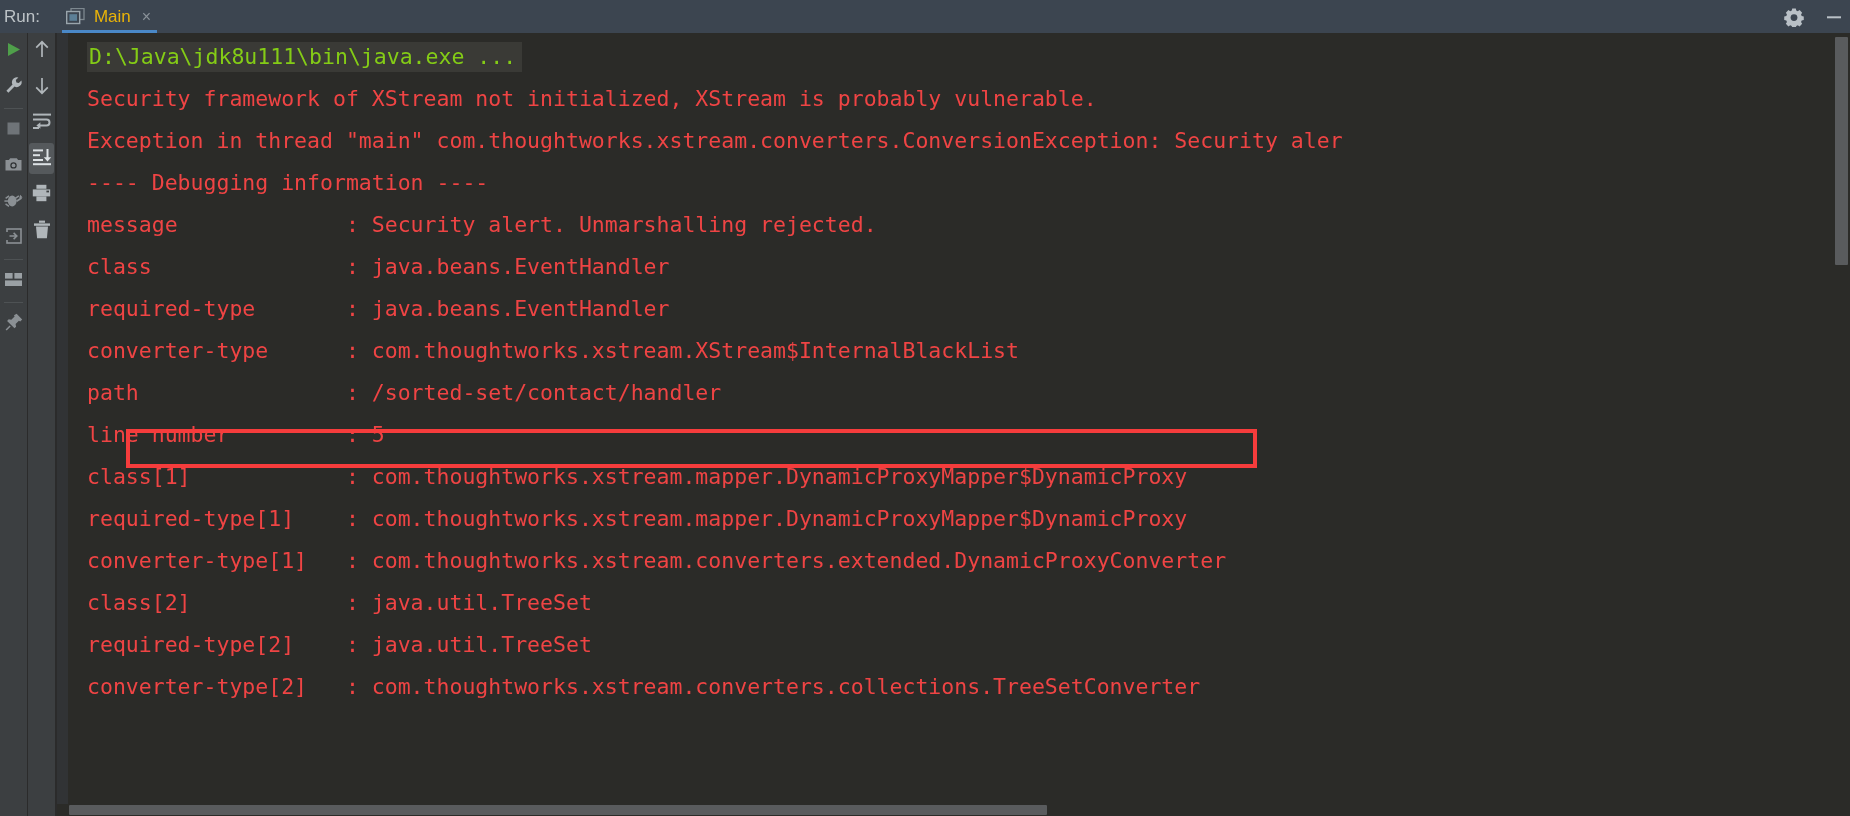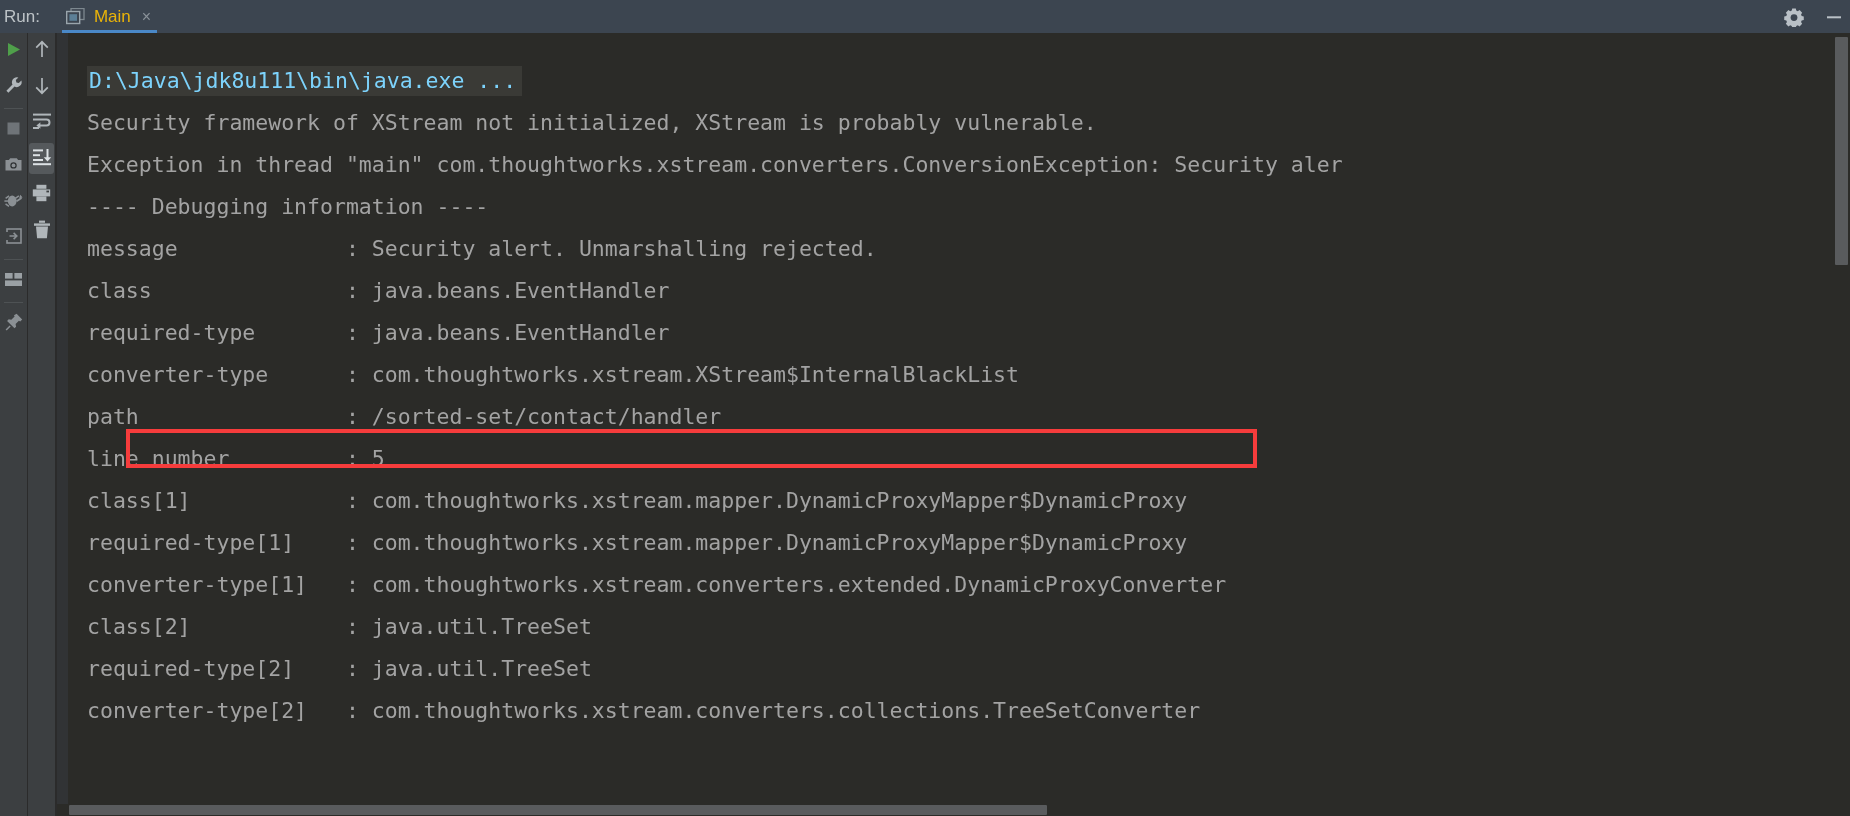--- a/index.html
+++ b/index.html
@@ -129,26 +129,25 @@
     width: 1782px;
     padding-top: 3px;
     font-family: "DejaVu Sans Mono", "Liberation Mono", monospace;
     font-size: 21.5px;
     line-height: 42px;
     white-space: pre;
   }
   .line {
     height: 42px;
     padding-left: 19px;
-    color: #a3a3a3;
+    color: #ef4444;
     position: relative;
   }
   .line.cmd {
-    color: #7dd3fc;
-    margin-top: 24px;
+    color: #84cc16;
   }
   .line.cmd .inner {
     background: #3a3a36;
     padding: 2px 6px 3px 2px;
   }
   .redbox {
     position: absolute;
     left: 69px; top: 396px;
     width: 1131px; height: 39px;
     border: 4px solid #f63c3c;

